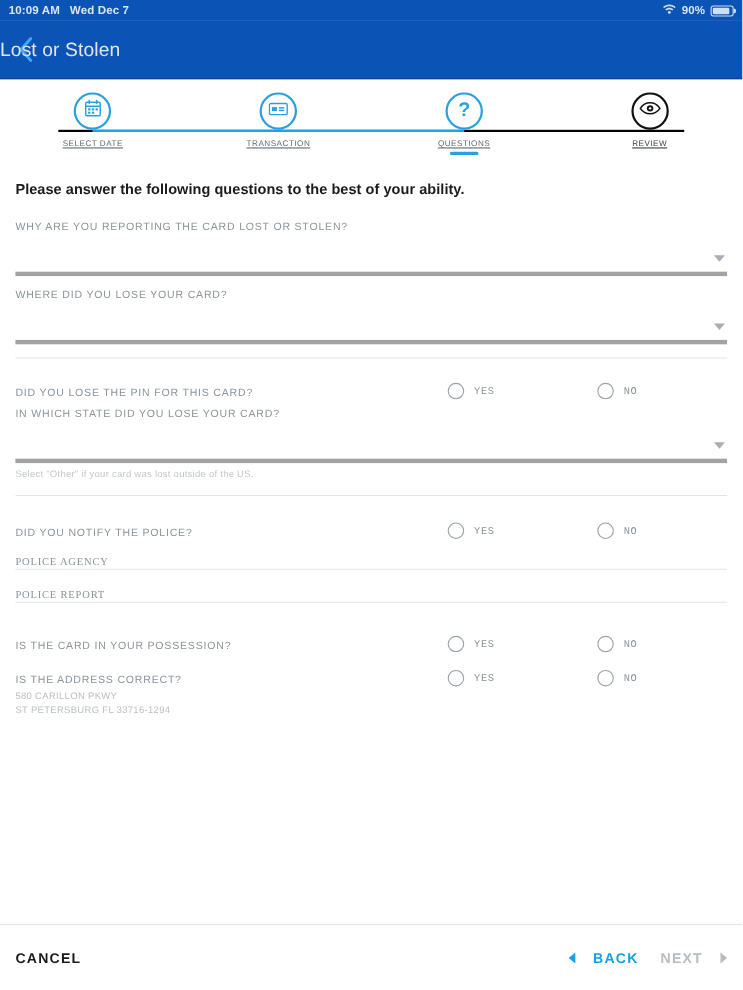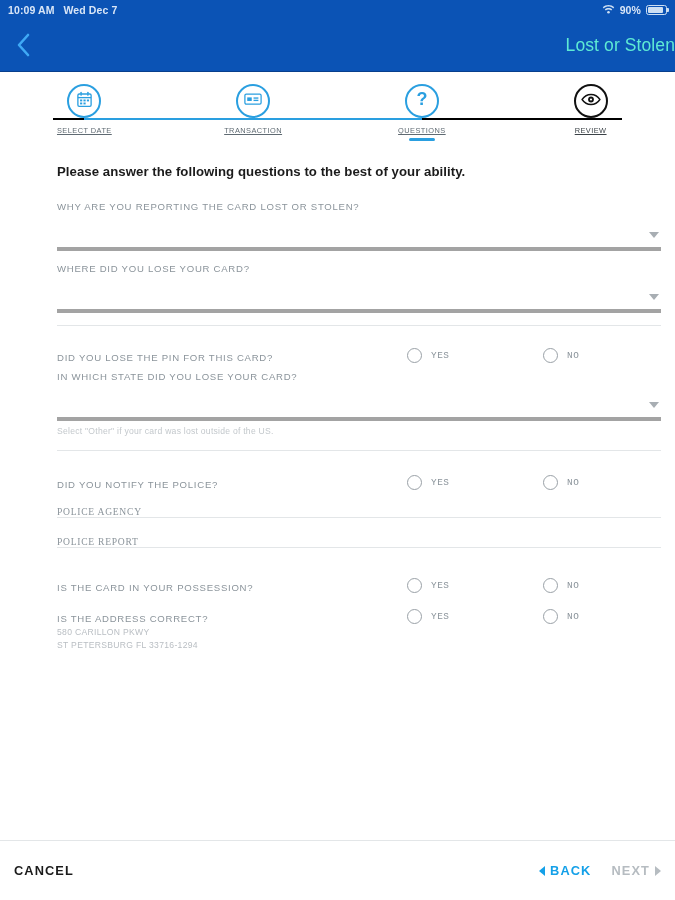--- a/index.html
+++ b/index.html
@@ -35,22 +35,22 @@
   .navbar {
     height: 53px; background: #0b53b5; position: relative; flex: none;
     display: flex; align-items: center; border-bottom: 1px solid #083f8c;
   }
   .nav-back {
     width: 46px; height: 100%; display: flex; align-items: center; justify-content: center;
     background: none; border: 0; cursor: pointer;
   }
   .nav-back svg { display: block; }
   .nav-title {
-    position: absolute; left: 0; right: 0; text-align: right;
-    color: #5eead4; font-size: 17.5px; letter-spacing: .1px; pointer-events: none;
+    position: absolute; left: 0; right: 0; text-align: left;
+    color: #e5e5e5; font-size: 17.5px; letter-spacing: .1px; pointer-events: none;
   }
 
   
   .stepper { position: relative; height: 78px; flex: none; padding-top: 12px; }
   .step-line {
     position: absolute; left: 53px; right: 53px; top: 46px; height: 2px;
     background: #000000; z-index: 0;
   }
   .step-line-done {
     position: absolute; left: 53px; top: 46px; height: 2px; width: 0;
@@ -68,21 +68,21 @@
     margin-top: 8px; font-size: 7.4px; letter-spacing: .45px;
     color: #5f6a72; text-transform: uppercase; white-space: nowrap; text-decoration: underline;
   }
   .step.dark .step-label { color: #3b4247; }
   .step-underline {
     margin-top: 3px; width: 26px; height: 2.5px; background: #2a9fe0; border-radius: 2px;
   }
   .step-underline.hidden { visibility: hidden; }
 
   
-  .body { flex: 1 1 auto; padding: 0 14px; overflow: hidden; margin-left: 43px; }
+  .body { flex: 1 1 auto; padding: 0 14px; overflow: hidden; }
   .intro {
     font-size: 13.2px; font-weight: bold; color: #1b1b1b;
     margin: 14px 0 22px 0; letter-spacing: .05px;
   }
 
   .qlabel {
     font-size: 9.6px; letter-spacing: .72px; color: #8b949b;
     text-transform: uppercase; white-space: nowrap;
   }
 
@@ -127,21 +127,21 @@
     flex: none; height: 60px; border-top: 1px solid #e3e6e8;
     display: flex; align-items: center; padding: 0 14px; background: #fff;
   }
   .btn-cancel {
     background: none; border: 0; cursor: pointer;
     font-size: 12.8px; font-weight: bold; letter-spacing: 1.1px;
     color: #1b1b1b; text-transform: uppercase; padding: 0;
   }
   .foot-right { margin-left: auto; display: flex; align-items: center; gap: 20px; }
   .btn-nav {
-    background: none; border: 0; cursor: pointer; display: flex; align-items: center; gap: 5px;
+    background: none; border: 0; cursor: pointer; display: flex; align-items: center; gap: 16px;
     font-size: 12.8px; font-weight: bold; letter-spacing: 1.1px; text-transform: uppercase; padding: 0;
   }
   .btn-back { color: #14a0e8; }
   .btn-next { color: #b6bcc1; }
   .chev { width: 0; height: 0; }
   .chev-l {
     border-top: 5px solid transparent; border-bottom: 5px solid transparent;
     border-right: 6px solid currentColor;
   }
   .chev-r {

